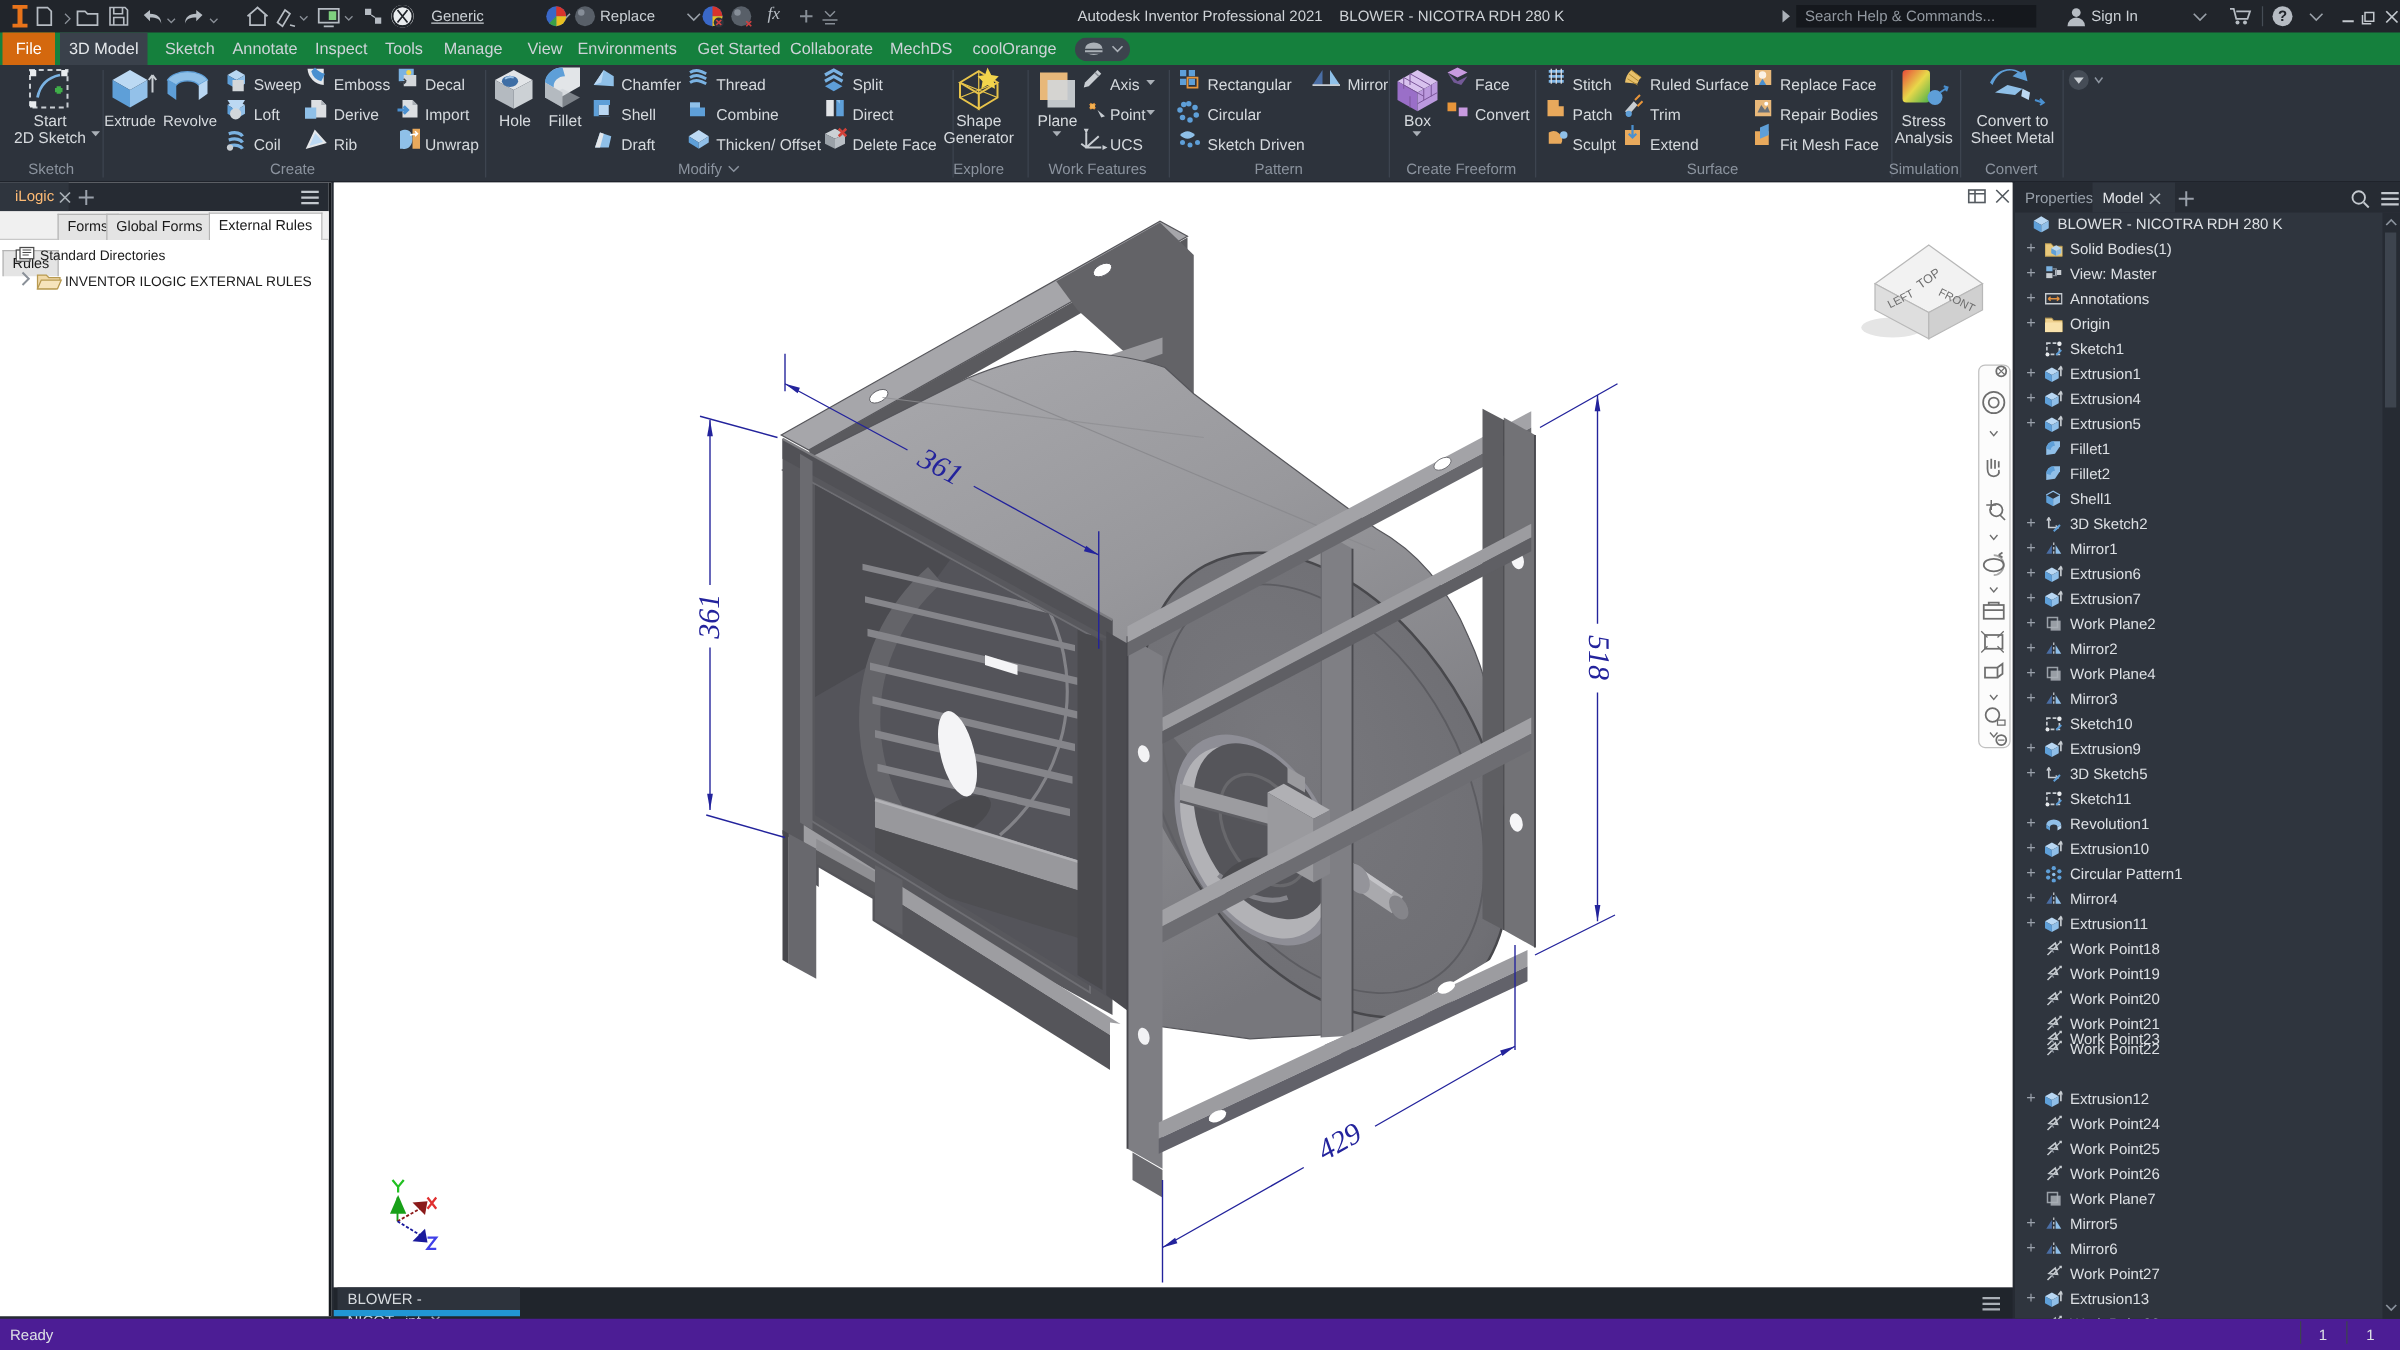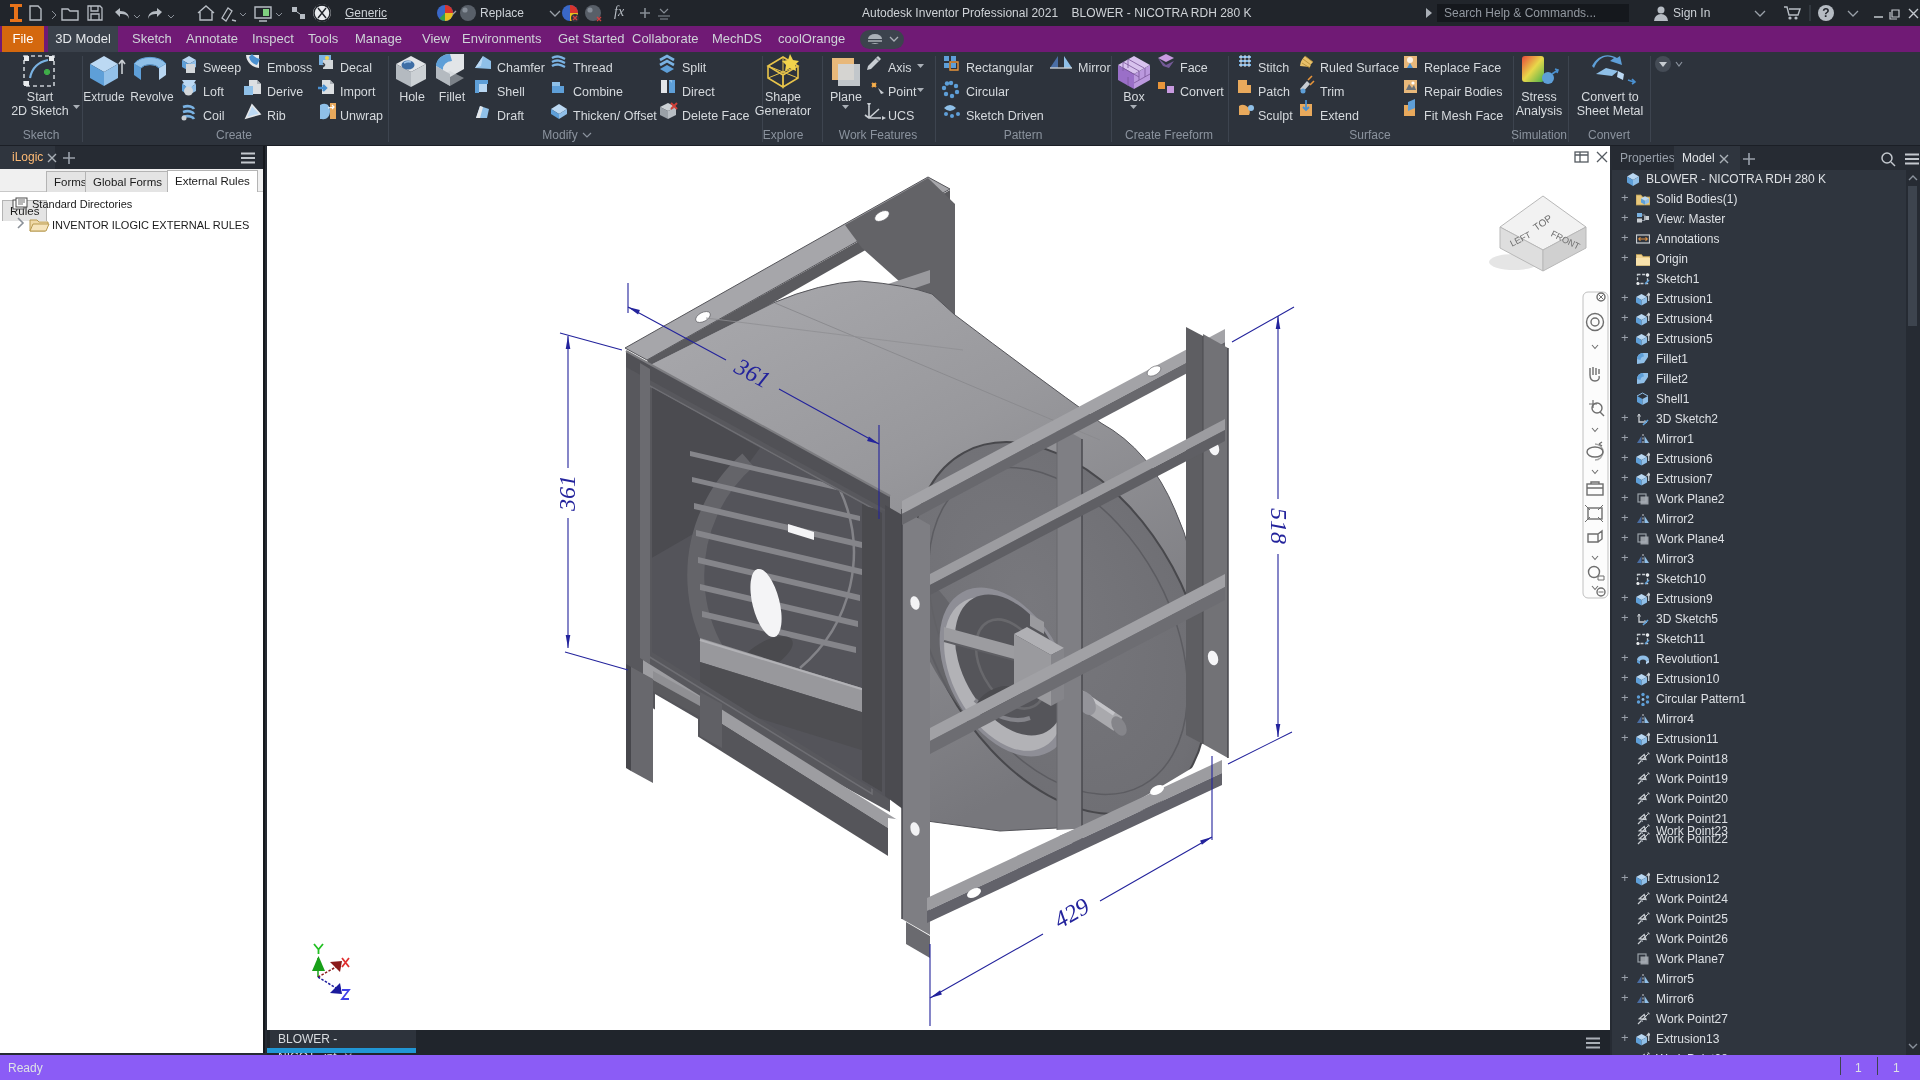--- a/index.html
+++ b/index.html
@@ -2,38 +2,38 @@
 <html><head>
 <meta charset="utf-8">
 <style>
   * { margin:0; padding:0; box-sizing:border-box; }
   html,body { width:1920px; height:1080px; overflow:hidden; background:#262b33; font-family:"Liberation Sans",sans-serif; }
   .abs { position:absolute; }
   #root { position:relative; width:1920px; height:1080px; }
   
   #titlebar { position:absolute; left:0; top:0; width:1920px; height:26px; background:#21252b; color:#c9ced4; font-size:12px; }
   
-  #menubar { position:absolute; left:0; top:26px; width:1920px; height:26px; background:#701a75; color:#ced3d8; font-size:13px; }
+  #menubar { position:absolute; left:0; top:26px; width:1920px; height:26px; background:#15803d; color:#ced3d8; font-size:13px; }
   .mtab { position:absolute; top:0; height:26px; line-height:26px; padding:0 10px; }
   
   #ribbon { position:absolute; left:0; top:52px; width:1920px; height:94px; background:#2d333c; border-bottom:1px solid #1b1f26; color:#d4d8dd; overflow:hidden; }
   
   #lpanel { position:absolute; left:0; top:146px; width:265px; height:907px; background:#fff; border-right:2px solid #15181d; }
   #lphead { position:absolute; left:0; top:0; width:100%; height:23px; background:#262b33; color:#fdba74; font-size:12px; }
   #lptabs { position:absolute; left:0; top:23px; width:100%; height:23px; background:#f0f0f0; border-bottom:1px solid #c8c8c8; font-size:12px; color:#1a1a1a; }
   .ltab { position:absolute; top:2px; height:21px; line-height:20px; padding:0 7px; border:1px solid #b4b4b4; border-bottom:none; background:#e4e4e4; white-space:nowrap; font-size:11.5px; }
   .ltab.active { background:#fff; height:22px; top:1px; z-index:2; }
   
   #viewport { position:absolute; left:267px; top:146px; width:1343px; height:884px; background:#fff; }
   
   #tabbar { position:absolute; left:267px; top:1030px; width:1343px; height:25px; background:#20252c; }
   #doctab { position:absolute; left:3px; top:0px; width:146px; height:18px; background:#2d333c; color:#d8dce0; font-size:12px; line-height:18px; padding-left:8px; }
   #doctabline { position:absolute; left:0px; top:18px; width:149px; height:5px; background:#2196d4; }
   
-  #statusbar { position:absolute; left:0; top:1055px; width:1920px; height:25px; background:#8b5cf6; color:#dde1e5; font-size:12px; }
+  #statusbar { position:absolute; left:0; top:1055px; width:1920px; height:25px; background:#4c1d95; color:#dde1e5; font-size:12px; }
   
   #rpanel { position:absolute; left:1612px; top:146px; width:308px; height:909px; background:#2f353e; }
   #rphead { position:absolute; left:0; top:0; width:100%; height:24px; background:#262b33; color:#98a0aa; font-size:12px; }
   .trow { position:absolute; left:0; width:290px; height:20px; font-size:12px; color:#dde0e4; white-space:nowrap; }
   .trow .plus { position:absolute; left:9px; top:3px; width:9px; height:9px; color:#9aa1ab; font-size:13px; line-height:9px; }
   .trow .lbl { position:absolute; left:44px; top:2px; }
   .trow svg { position:absolute; left:24px; top:2px; }
 </style>
 </head>
 <body>

